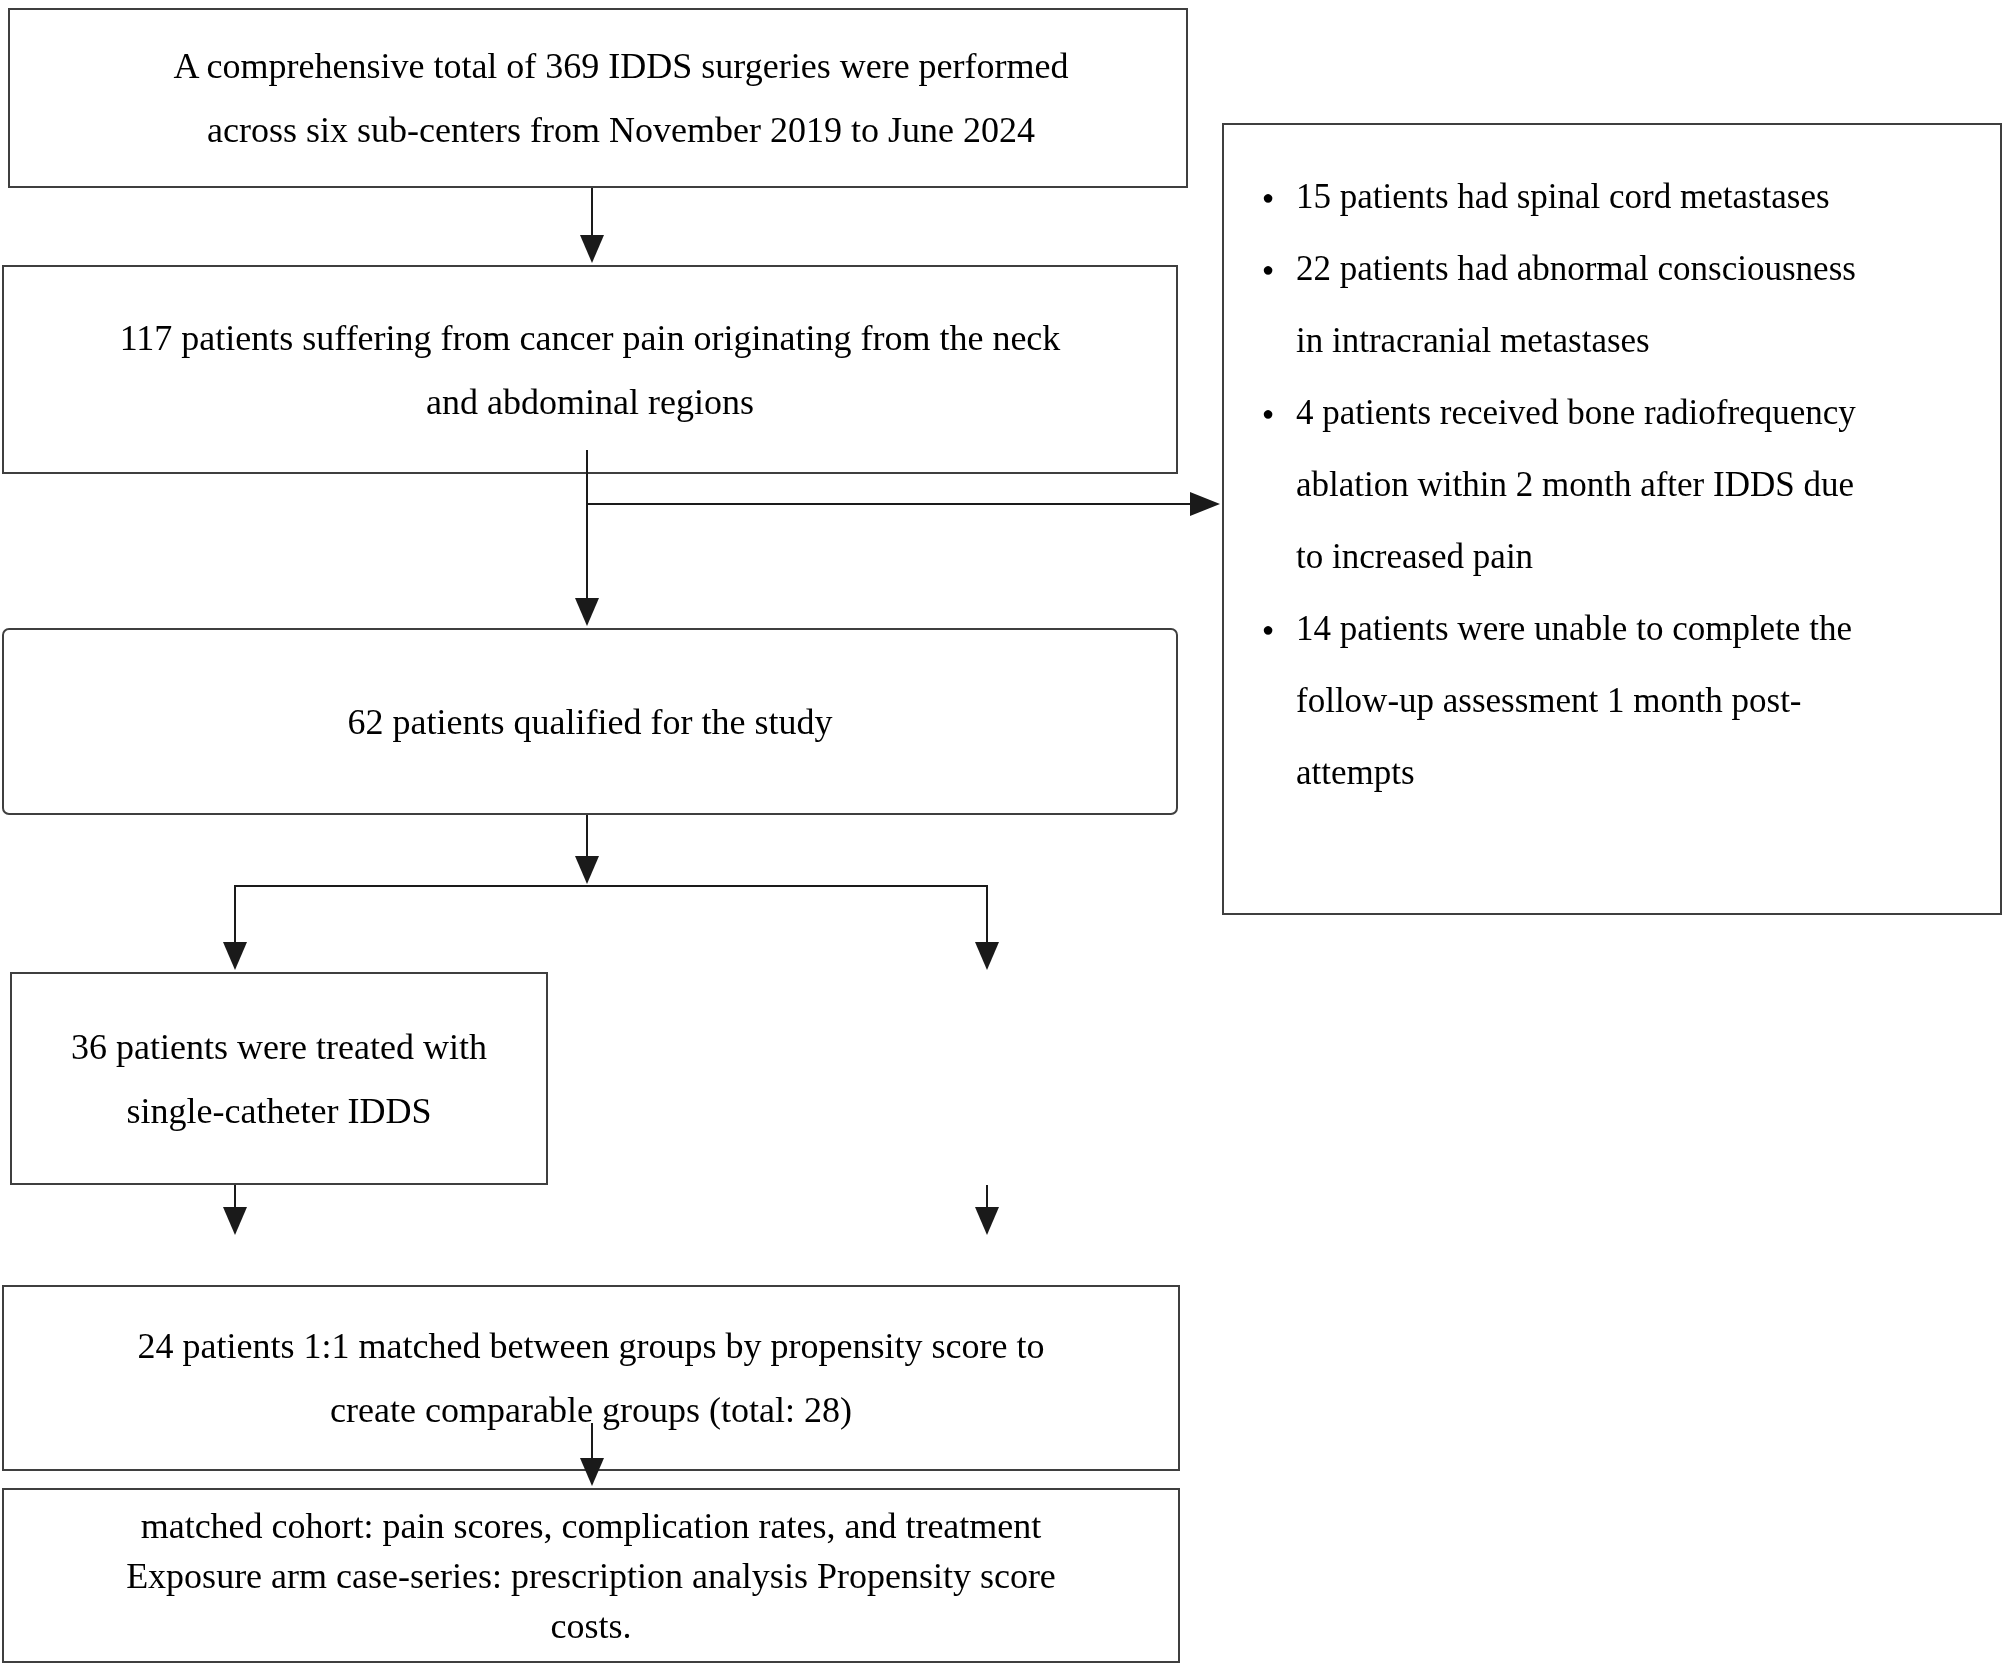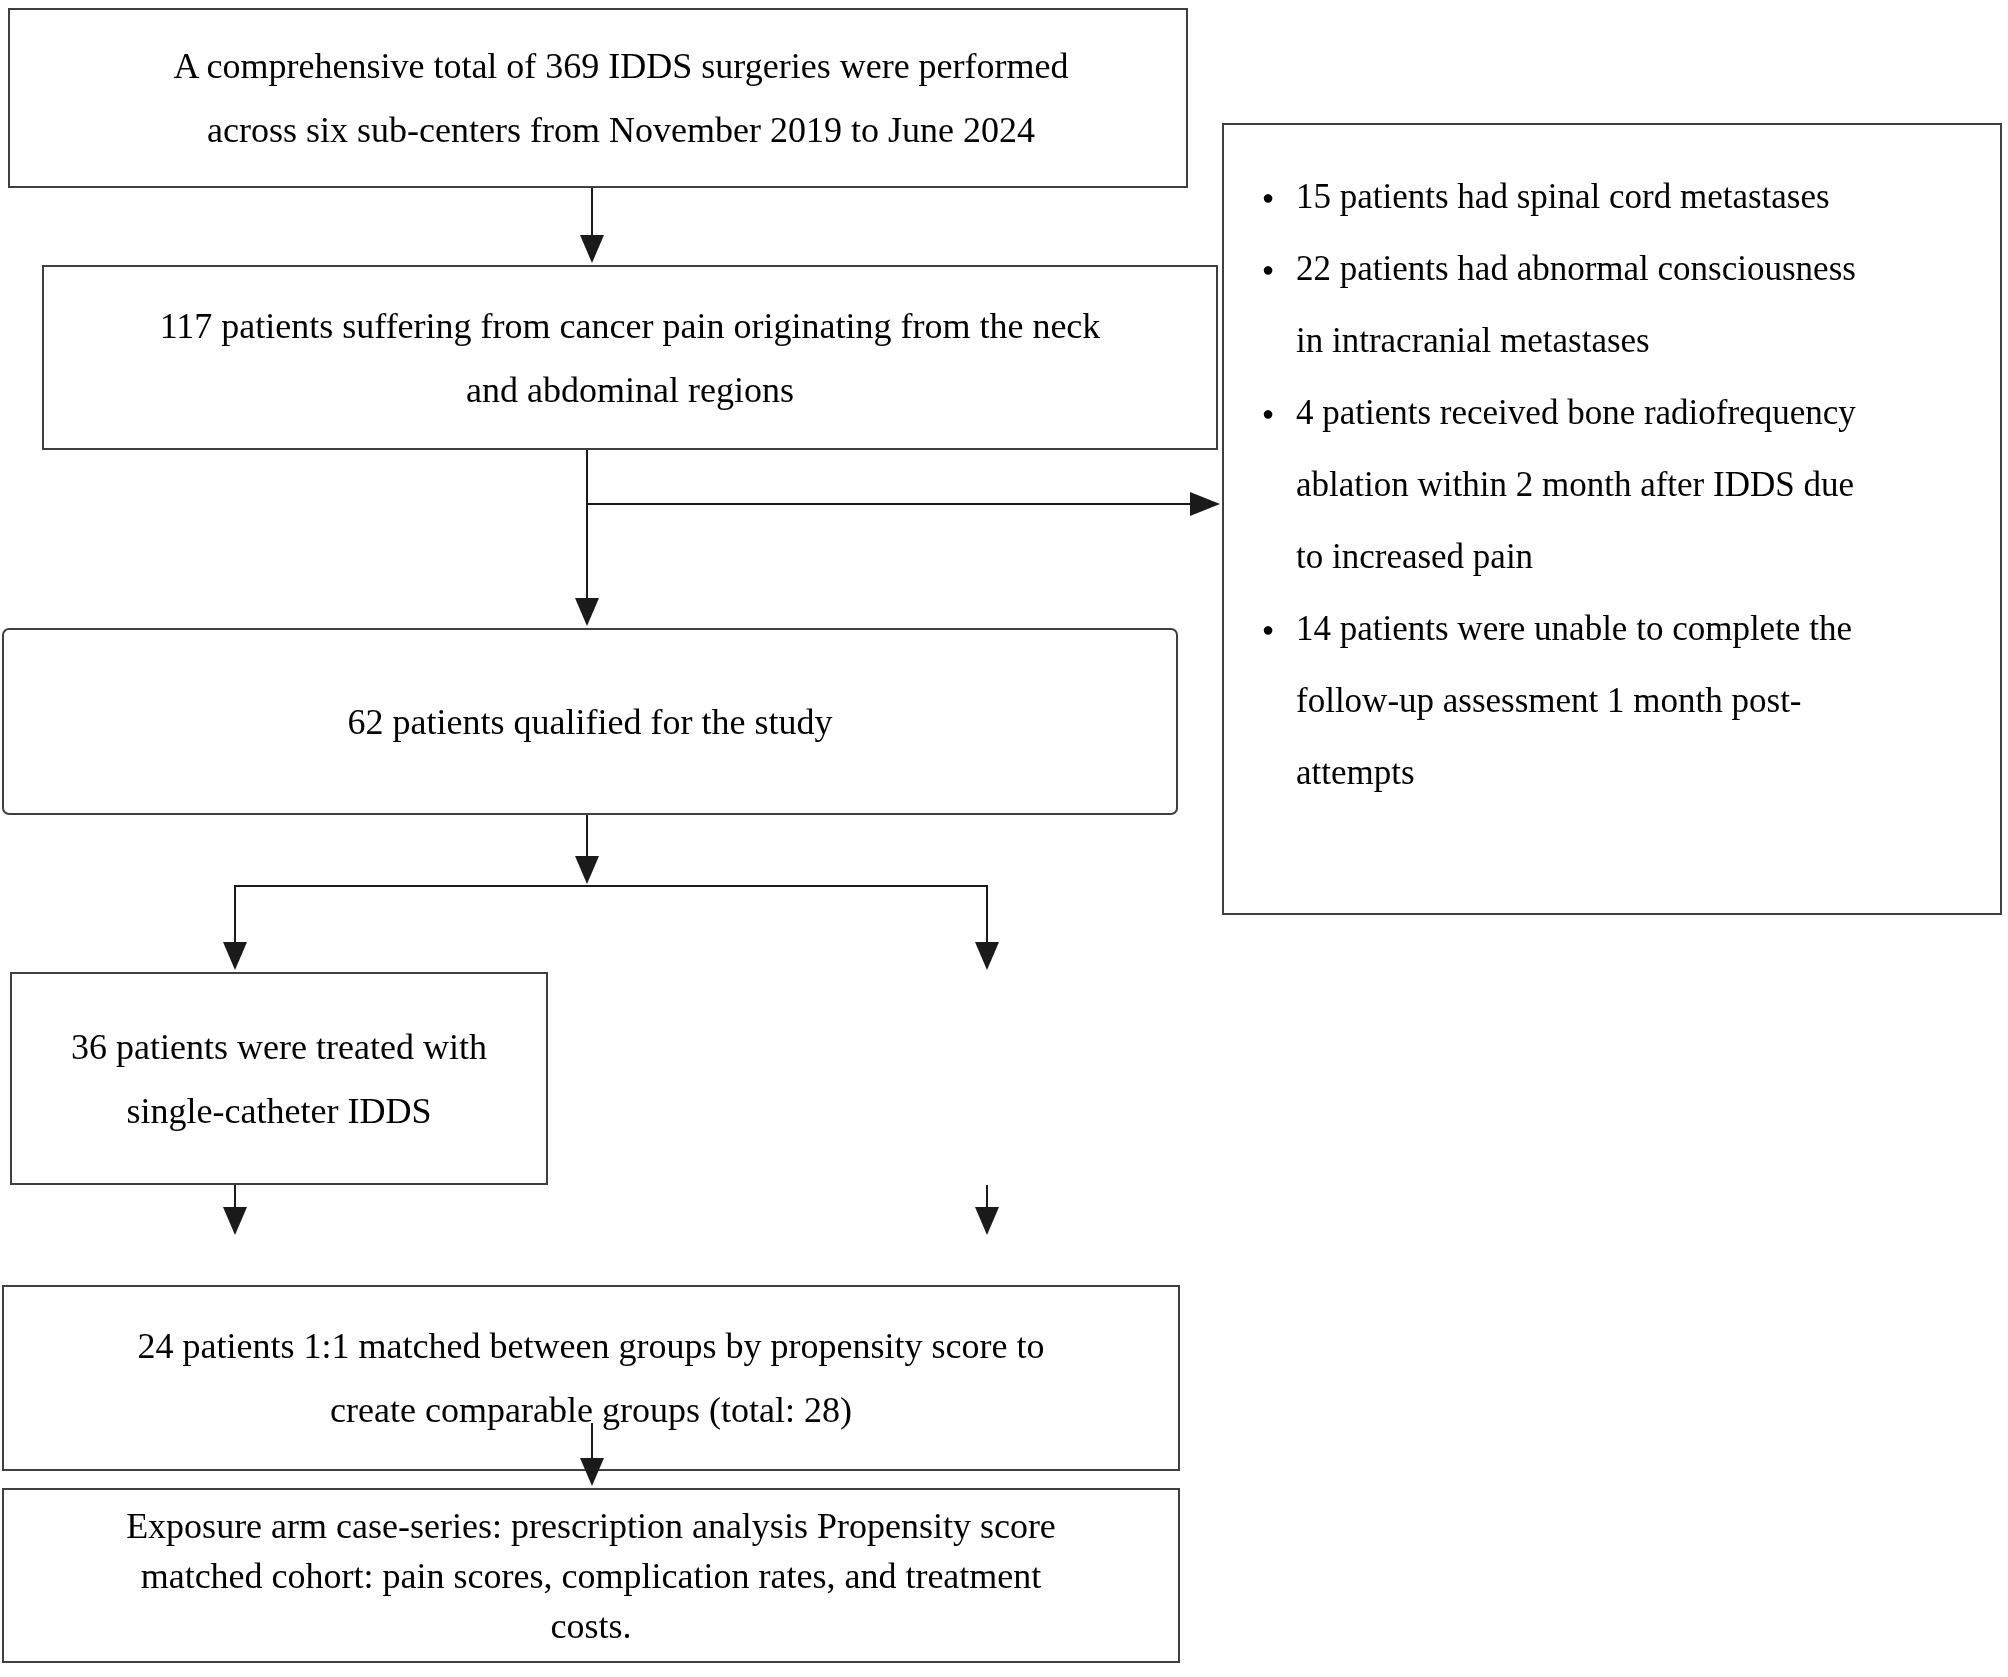--- a/index.html
+++ b/index.html
@@ -21,21 +21,21 @@
     justify-content: center;
     align-items: center;
     text-align: center;
     font-size: 36px;
     box-sizing: border-box;
   }
   .line { white-space: nowrap; line-height: 64px; }
   .lh-tight .line { line-height: 50px; }
 
   .box-total     { left: 8px;    top: 8px;    width: 1180px; height: 180px; padding-left: 46px; }
-  .box-cancer    { left: 2px;    top: 265px;  width: 1176px; height: 185px; margin-left: 40px; }
+  .box-cancer    { left: 2px;    top: 265px;  width: 1176px; height: 209px; }
   .box-qualified { left: 2px;    top: 628px;  width: 1176px; height: 187px; border-radius: 7px; }
   .box-single    { left: 10px;   top: 972px;  width: 538px;  height: 213px; }
   .box-double    { left: 656px;  top: 972px;  width: 537px;  height: 213px; }
   .box-matched   { left: 2px;    top: 1237px; width: 1178px; height: 186px; margin-top: 48px; }
   .box-outcome   { left: 2px;    top: 1488px; width: 1178px; height: 175px; }
 
   .box-exclusions {
     left: 1222px; top: 123px; width: 780px; height: 792px;
     justify-content: flex-start;
     align-items: stretch;
@@ -139,18 +139,18 @@
 
   <div class="box box-matched">
     <div class="line">24 patients  1:1 matched between groups by propensity score to</div>
     <div class="line">create comparable groups (total: 28)</div>
   </div>
 
   <div class="vline" style="left:591px; top:1423px; height:37px;"></div>
   <div class="arrow-down" style="left:580px; top:1458px;"></div>
 
   <div class="box box-outcome lh-tight">
+    <div class="line">matched cohort: pain scores, complication rates, and treatment</div>
     <div class="line">Exposure arm case-series: prescription analysis Propensity score</div>
-    <div class="line">matched cohort: pain scores, complication rates, and treatment</div>
     <div class="line">costs.</div>
   </div>
 
 </div>
 
 </body></html>

